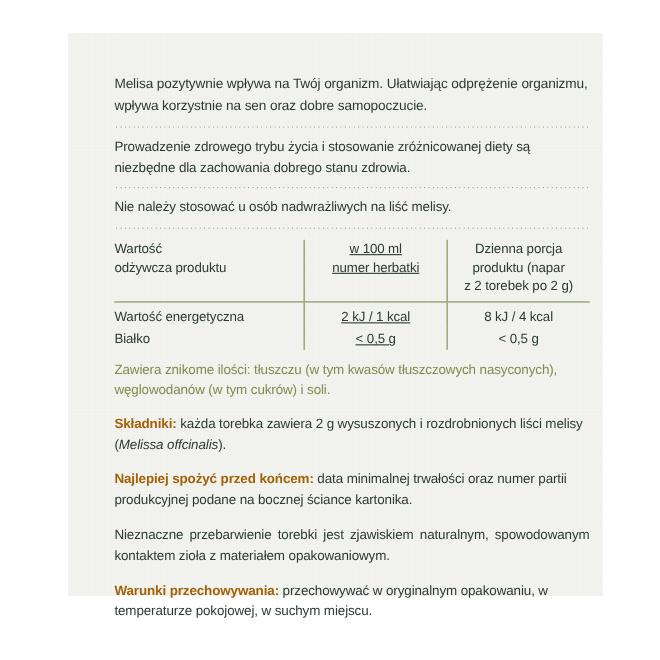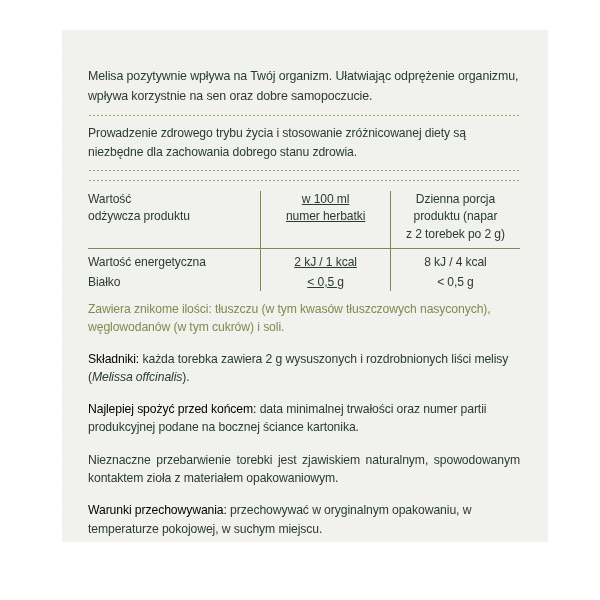--- a/index.html
+++ b/index.html
@@ -28,21 +28,21 @@
     height: 512px;
     background: #f2f2ee;
     background-image:
       linear-gradient(90deg, rgba(0,0,0,0.012) 0px, rgba(0,0,0,0) 1px, rgba(0,0,0,0) 3px),
       linear-gradient(0deg, rgba(0,0,0,0.010) 0px, rgba(0,0,0,0) 1px, rgba(0,0,0,0) 3px);
     background-size: 3px 3px, 3px 3px;
   }
 
   #content {
     position: absolute;
-    left: 88px;
+    left: 104px;
     top: 30px;
     width: 432px;
     height: 512px;
     box-sizing: border-box;
     padding-top: 36px;
     color: #2b3b33;
   }
 
   .para {
     font-size: 12.4px;
@@ -137,22 +137,22 @@
     letter-spacing: -0.1px;
     margin: 0;
     padding-top: 9px;
   }
 
   .block {
     margin-top: 13px;
   }
 
   .lead {
-    font-weight: normal;
-    color: #000000;
+    font-weight: bold;
+    color: #a16207;
     text-align: center;
   }
 
   .ital {
     font-style: italic;
   }
 
   .final-block {
     margin-top: 14px;
   }
@@ -167,20 +167,21 @@
   <div id="content">
 
     <p class="para">Melisa pozytywnie wpływa na Twój organizm. Ułatwiając odprężenie organizmu, wpływa korzystnie na sen oraz dobre samopoczucie.</p>
 
     <div class="dotted-rule"></div>
 
     <p class="para-tight">Prowadzenie zdrowego trybu życia i stosowanie zróżnicowanej diety są niezbędne dla zachowania dobrego stanu zdrowia.</p>
 
     <div class="dotted-rule"></div>
 
+    <p class="para-tight">Nie należy stosować u osób nadwrażliwych na liść melisy.</p>
 
     <div class="dotted-rule"></div>
 
     <div class="nutri-wrap">
       <table class="nutri">
         <thead>
           <tr>
             <td class="col-name">
               <span class="head-line">Wartość</span>
               <span class="head-line">odżywcza produktu</span>

